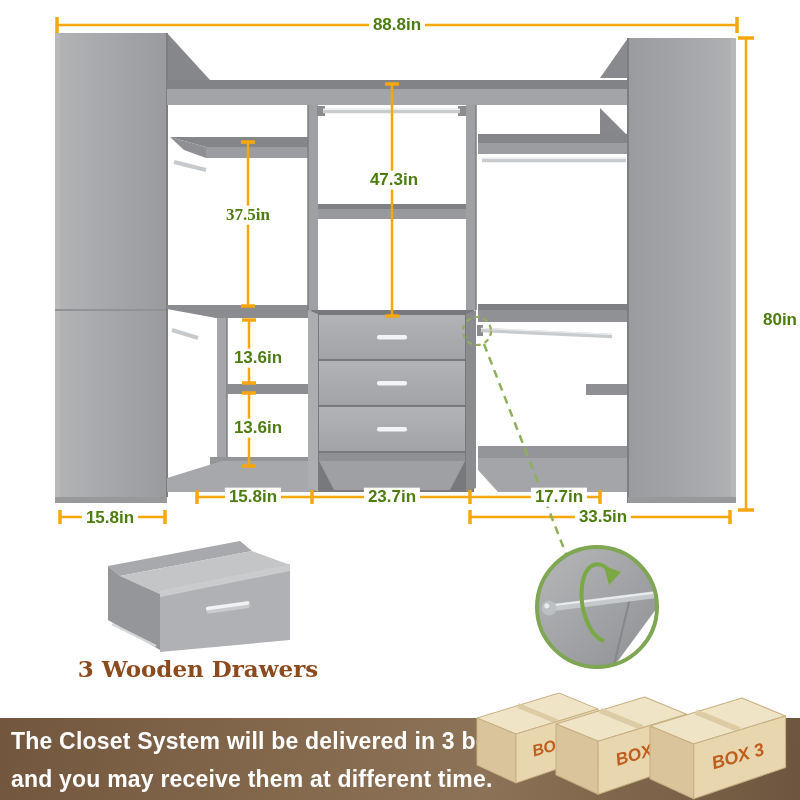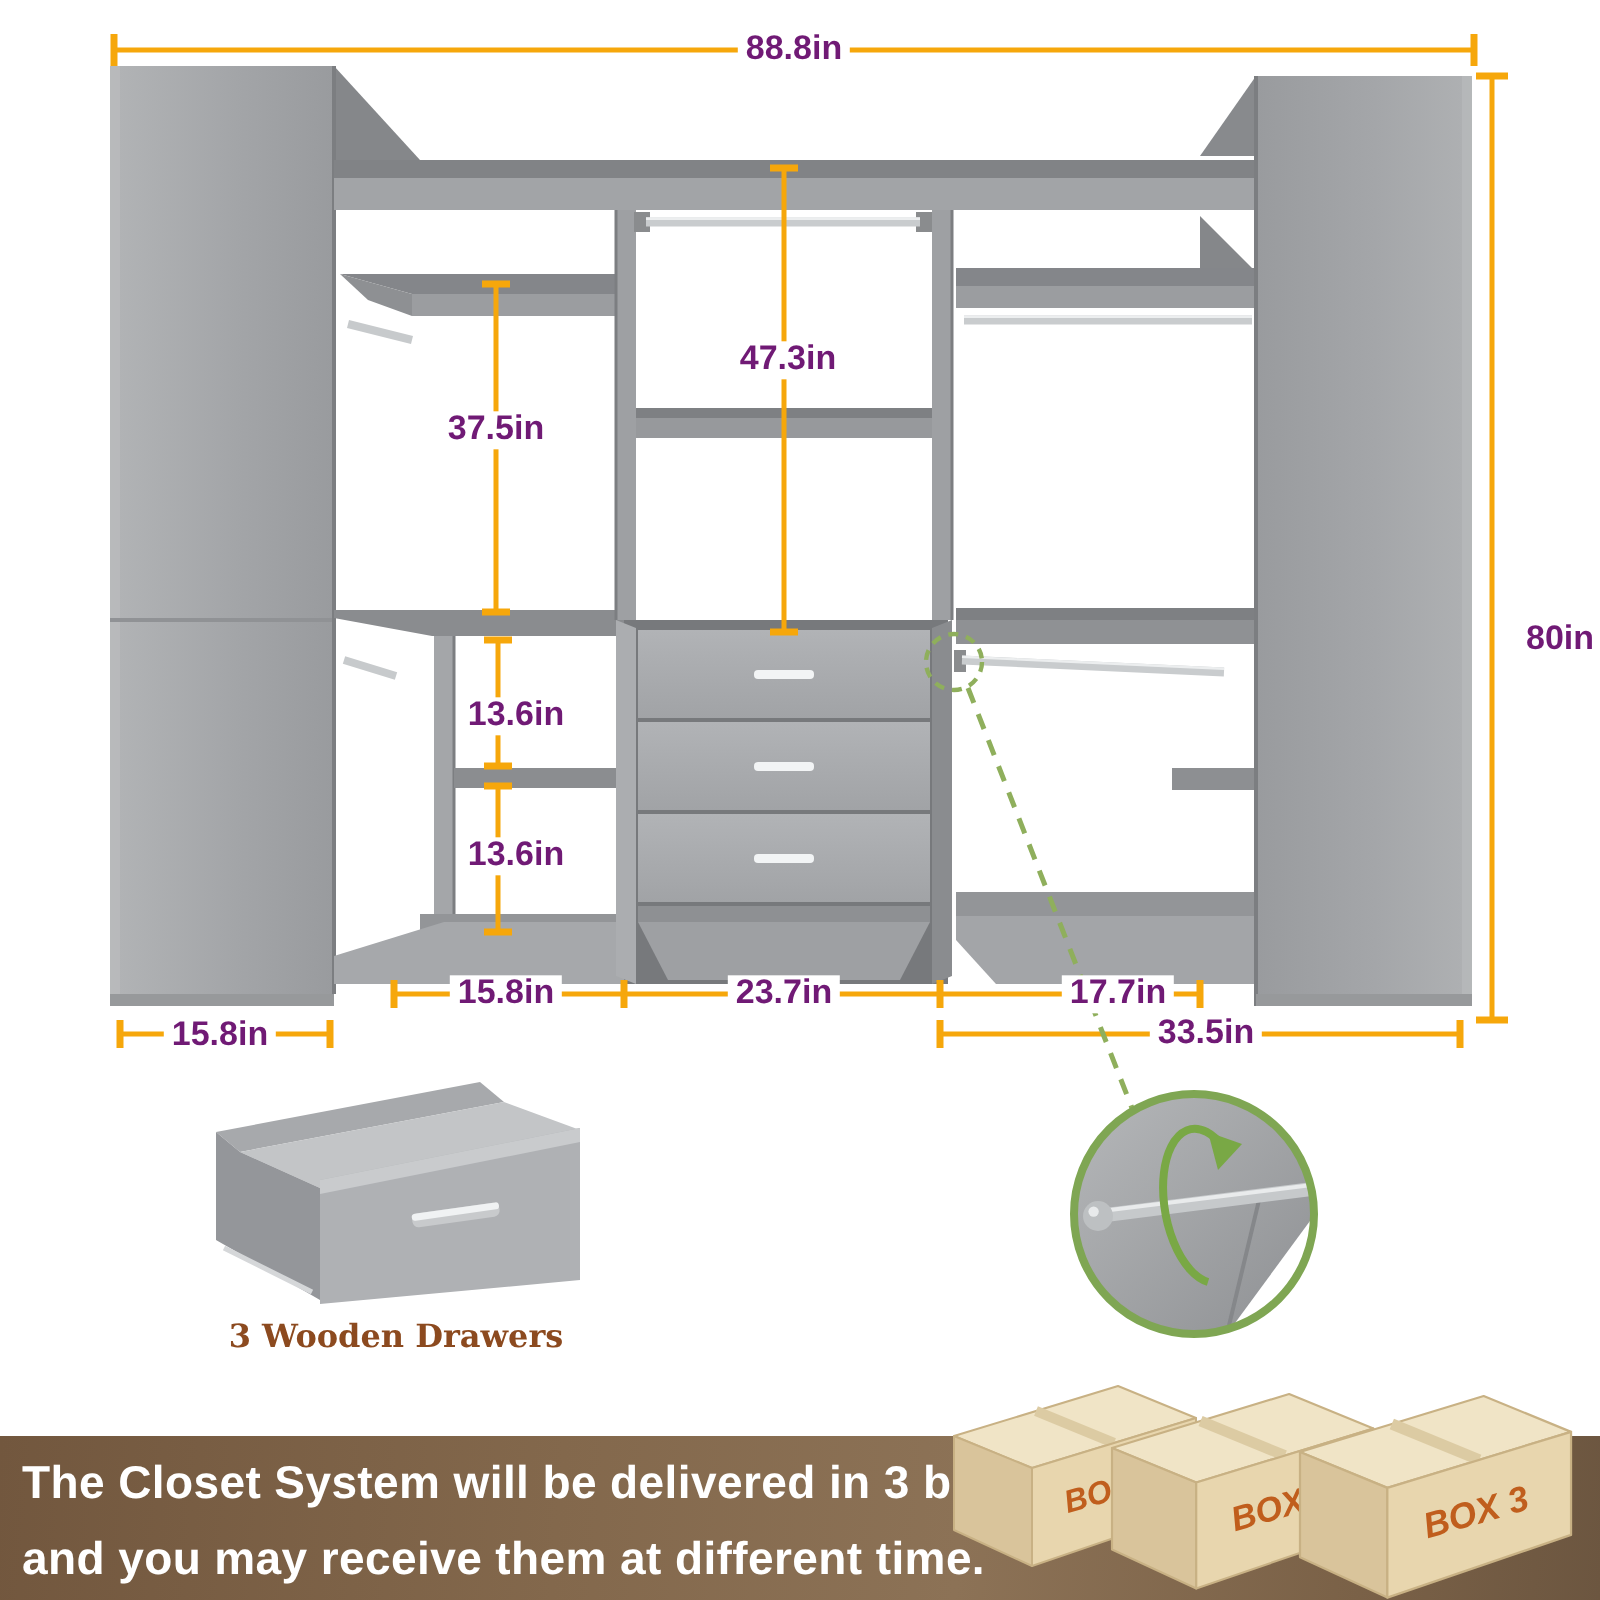--- a/index.html
+++ b/index.html
@@ -6,24 +6,24 @@
   .stage{position:relative;width:800px;height:800px;background:#ffffff;overflow:hidden;
          font-family:"Liberation Sans", sans-serif;}
   .stage svg{position:absolute;left:0;top:0;z-index:2;pointer-events:none;}
   .banner{position:absolute;left:0;top:718px;width:800px;height:82px;z-index:1;
           background:linear-gradient(95deg,#72573E 0%,#83684C 35%,#8C7256 60%,#7A6147 85%,#6C5640 100%);}
   .banner .line{position:absolute;left:11px;color:#ffffff;font-size:23px;font-weight:600;
                 letter-spacing:.2px;white-space:nowrap;}
   .banner .line.l1{top:10px;}
   .banner .line.l2{top:29px;margin-top:19px;}
   .dim-label{position:absolute;z-index:3;transform:translate(-50%,-50%);
-             background:#ffffff;padding:0 4px;color:#701a75;font-size:17px;font-weight:700;
+             background:#ffffff;padding:0 4px;color:#4d7c0f;font-size:17px;font-weight:700;
              white-space:nowrap;line-height:1.1;}
   .caption{position:absolute;z-index:3;transform:translate(-50%,-50%);
-           font-family:"DejaVu Serif", serif;font-weight:700;font-size:16px;color:#8C4A1F;
+           font-family:"DejaVu Serif", serif;font-weight:700;font-size:23px;color:#8C4A1F;
            white-space:nowrap;}
 </style>
 </head>
 <body>
 
 <div class="stage">
 
   <div class="banner">
     <div class="line l1">The Closet System will be delivered in 3 boxes</div>
     <div class="line l2">and you may receive them at different time.</div>
@@ -237,21 +237,21 @@
         <polygon points="0,25 39,41 39,90 0,72" fill="#D9C49B" stroke="#C8B184" stroke-width="1"></polygon>
         <polygon points="39,41 121,16 121,62 39,90" fill="#E8D6AE" stroke="#C8B184" stroke-width="1"></polygon>
         <text x="80" y="57" transform="rotate(-16 80 57)" text-anchor="middle" font-size="16" fill="#C05E1D">BOX 3</text>
       </g>
     </g>
   </svg>
 
   <div class="dim-label" style="left:397px;top:25px;">88.8in</div>
   <div class="dim-label" style="left:780px;top:320px;">80in</div>
   <div class="dim-label" style="left:394px;top:180px;text-align:center;">47.3in</div>
-  <div class="dim-label" style="left:248px;top:215px;">37.5in</div>
+  <div class="dim-label" style="left:248px;top:215px;font-family:Liberation Serif, serif;">37.5in</div>
   <div class="dim-label" style="left:258px;top:358px;">13.6in</div>
   <div class="dim-label" style="left:258px;top:428px;">13.6in</div>
   <div class="dim-label" style="left:253px;top:497px;">15.8in</div>
   <div class="dim-label" style="left:392px;top:497px;">23.7in</div>
   <div class="dim-label" style="left:546px;top:497px;margin-left:13px;">17.7in</div>
   <div class="dim-label" style="left:110px;top:518px;">15.8in</div>
   <div class="dim-label" style="left:603px;top:517px;">33.5in</div>
 
   <div class="caption" style="left:198px;top:668px;">3 Wooden Drawers</div>
 

